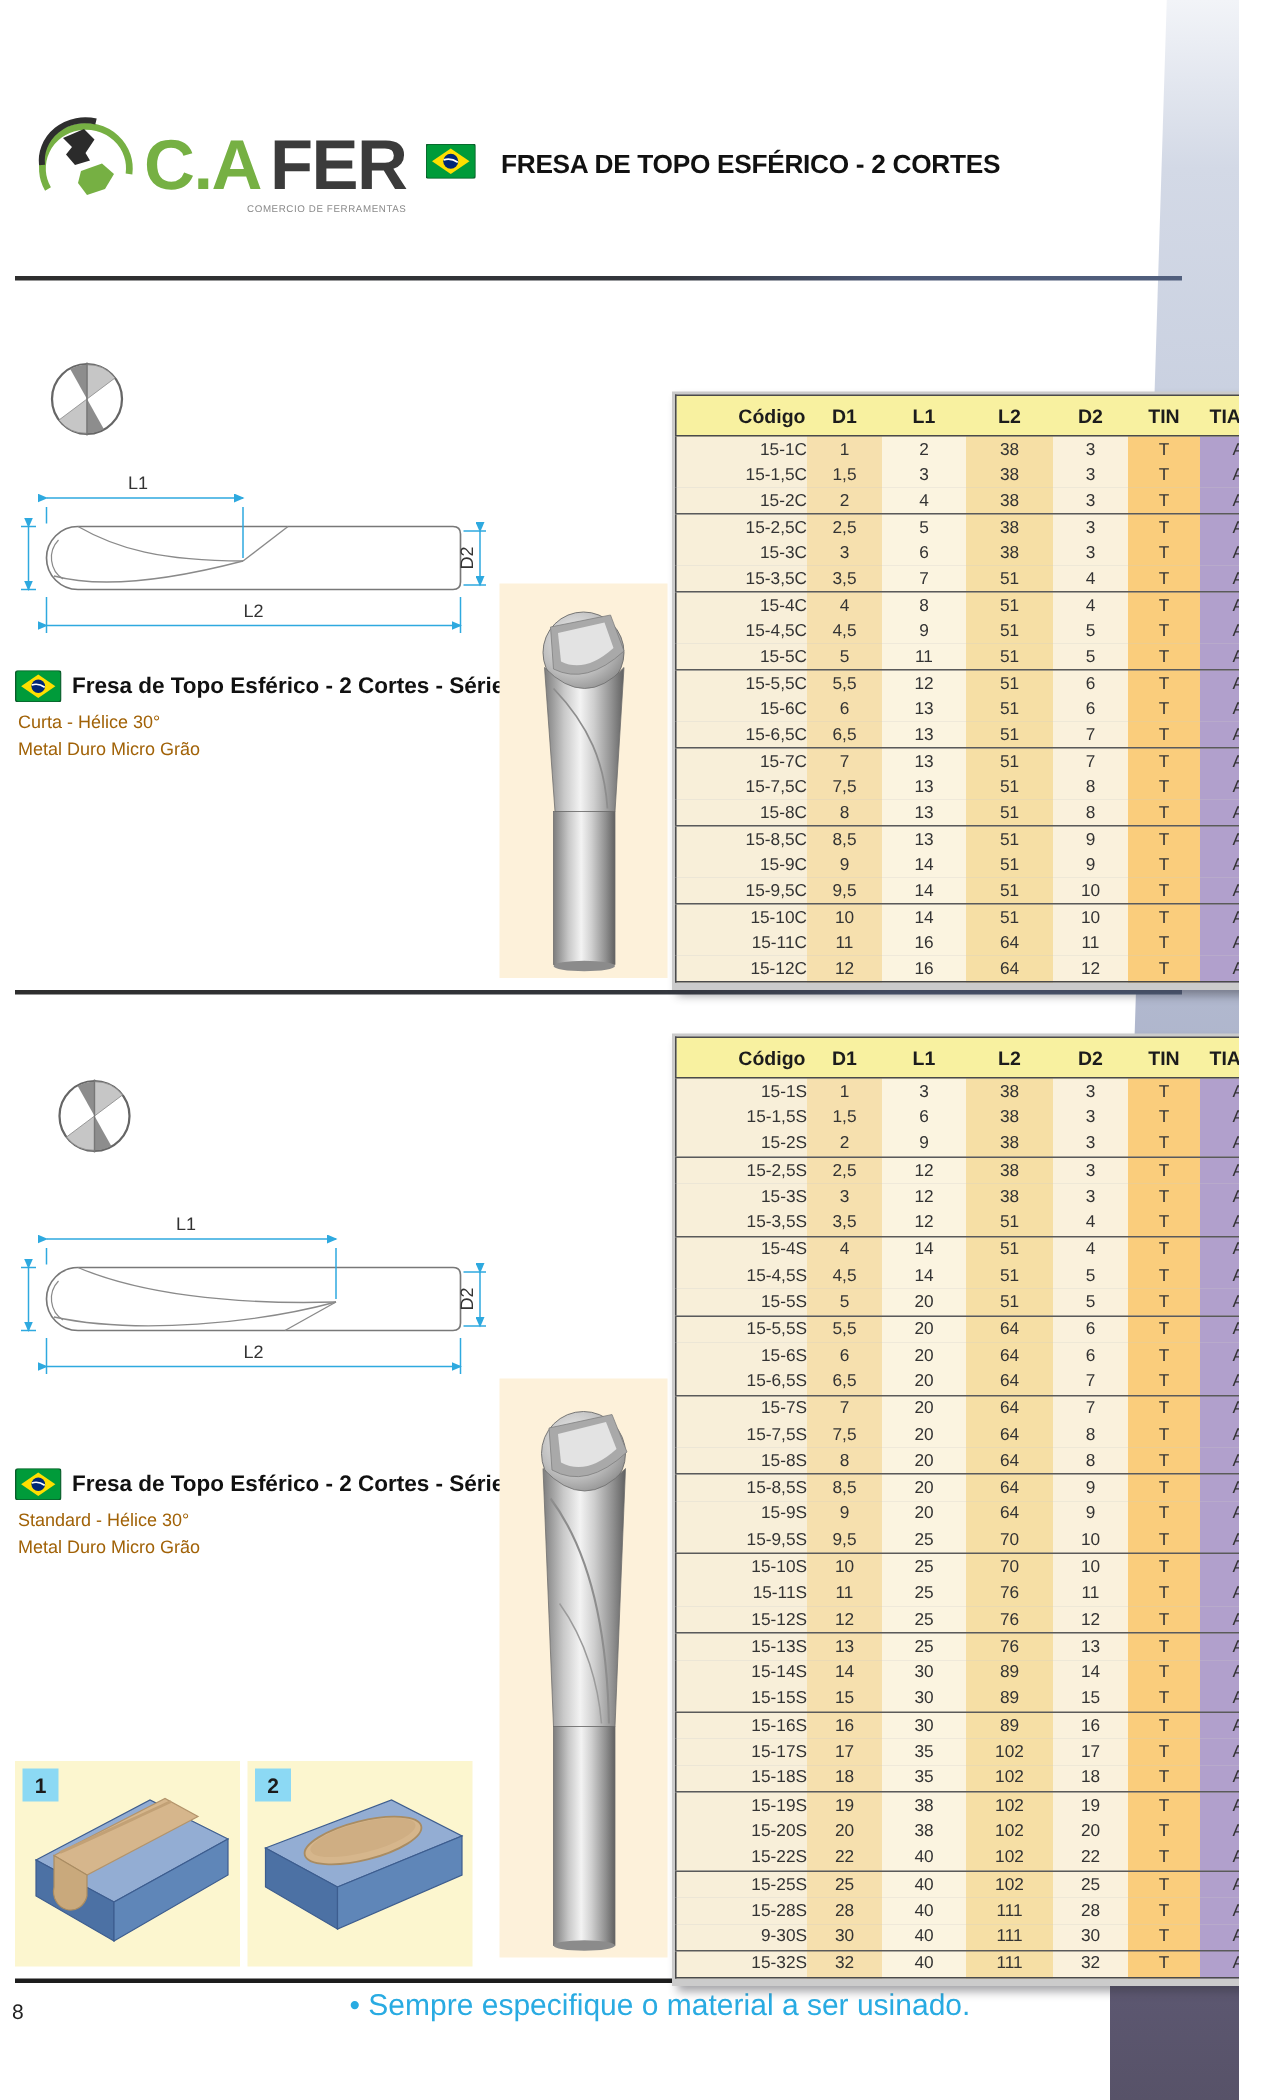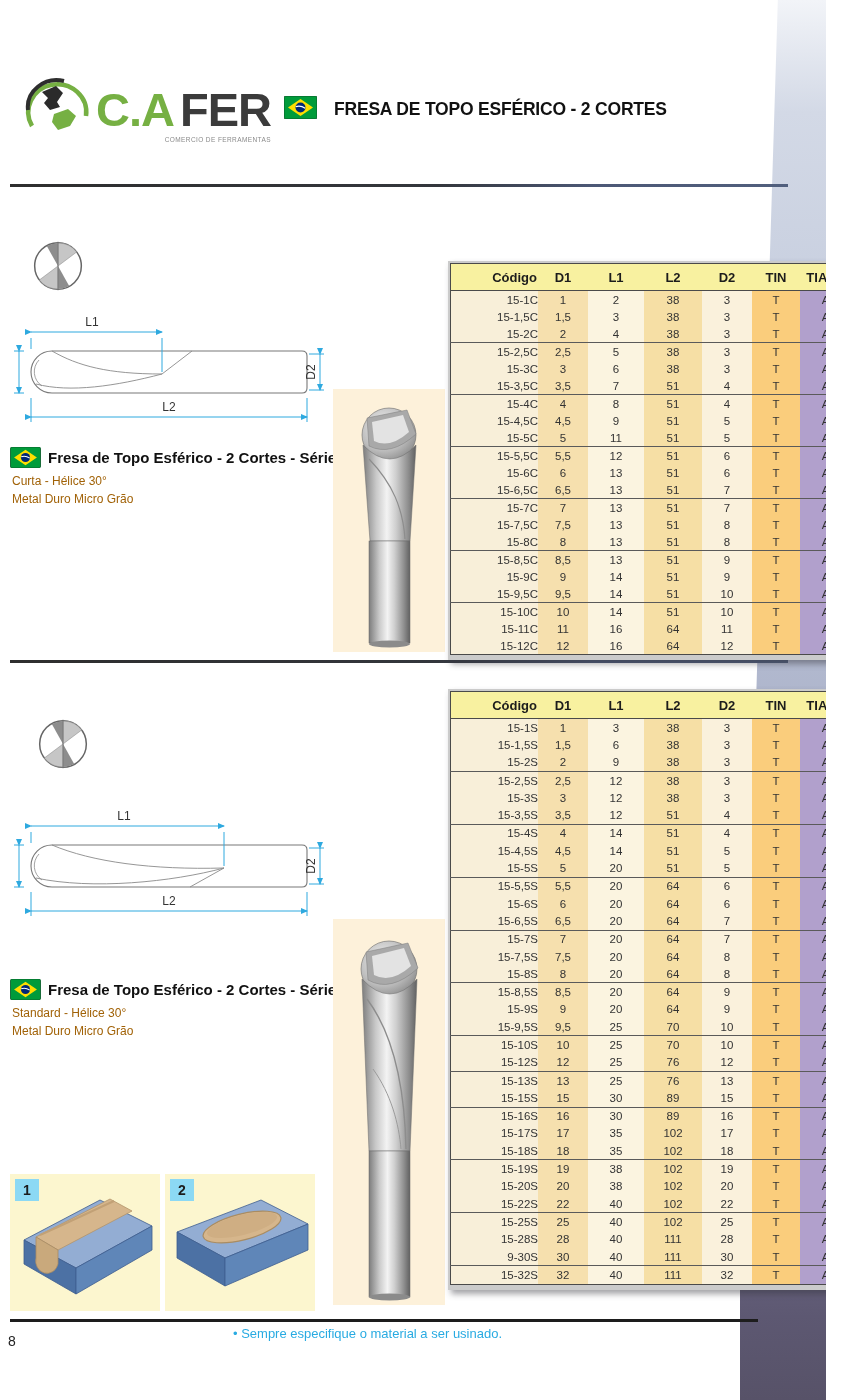--- a/index.html
+++ b/index.html
@@ -43,21 +43,21 @@
   .c5{width:46px;background:#facd7c;}
   .c6{width:49px;background:#b1a0cc;}
   th.c0{background:#f8f1a0;} th.c1{background:#f8f1a0;} th.c2{background:#f8f1a0;}
   th.c3{background:#f8f1a0;} th.c4{background:#f8f1a0;} th.c5{background:#f8f1a0;} th.c6{background:#f8f1a0;}
   tr.g td{border-top:1px solid #5a5a5a;}
   
   .appbox{position:absolute;z-index:2;background:#fcf6cf;}
   .badge{position:absolute;left:5px;top:5px;width:24px;height:22px;background:#8cd9f4;
          color:#1b1b1b;font-size:14px;font-weight:bold;display:flex;align-items:center;
          justify-content:center;z-index:3;}
-  .footer-note{position:absolute;left:233px;top:1326px;font-size:13px;color:#29abe2;z-index:2;}
+  .footer-note{position:absolute;left:233px;top:1326px;font-size:20px;color:#29abe2;z-index:2;}
   .page-num{position:absolute;left:8px;top:1333px;font-size:14px;color:#222;z-index:2;}
   svg text{font-family:"Liberation Sans",sans-serif;}
 </style>
 </head>
 <body>
 
 <div class="page">
 
   <div class="strip"></div>
 
@@ -628,34 +628,52 @@
           <tr class="g">
             <td class="c0">15-10S</td>
             <td class="c1">10</td>
             <td class="c2">25</td>
             <td class="c3">70</td>
             <td class="c4">10</td>
             <td class="c5">T</td>
             <td class="c6">A</td>
           </tr>
           <tr>
+            <td class="c0">15-11S</td>
+            <td class="c1">11</td>
+            <td class="c2">25</td>
+            <td class="c3">76</td>
+            <td class="c4">11</td>
+            <td class="c5">T</td>
+            <td class="c6">A</td>
+          </tr>
+          <tr>
             <td class="c0">15-12S</td>
             <td class="c1">12</td>
             <td class="c2">25</td>
             <td class="c3">76</td>
             <td class="c4">12</td>
             <td class="c5">T</td>
             <td class="c6">A</td>
           </tr>
           <tr class="g">
             <td class="c0">15-13S</td>
             <td class="c1">13</td>
             <td class="c2">25</td>
             <td class="c3">76</td>
             <td class="c4">13</td>
+            <td class="c5">T</td>
+            <td class="c6">A</td>
+          </tr>
+          <tr>
+            <td class="c0">15-14S</td>
+            <td class="c1">14</td>
+            <td class="c2">30</td>
+            <td class="c3">89</td>
+            <td class="c4">14</td>
             <td class="c5">T</td>
             <td class="c6">A</td>
           </tr>
           <tr>
             <td class="c0">15-15S</td>
             <td class="c1">15</td>
             <td class="c2">30</td>
             <td class="c3">89</td>
             <td class="c4">15</td>
             <td class="c5">T</td>

